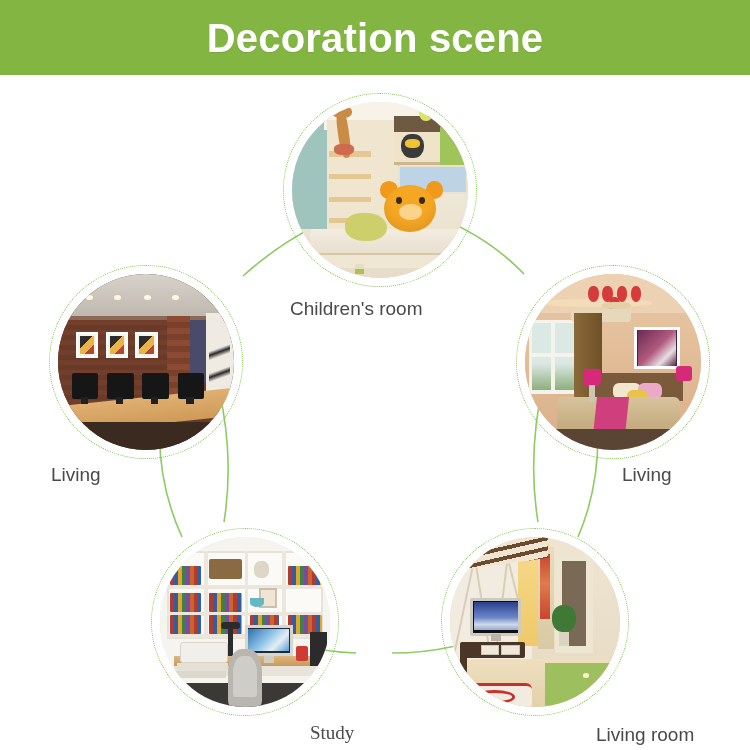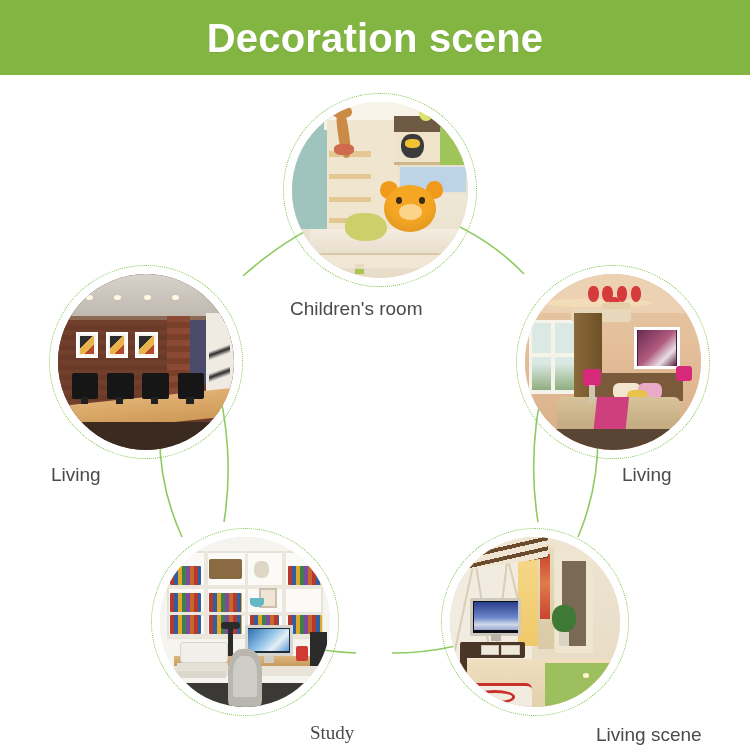--- a/index.html
+++ b/index.html
@@ -326,21 +326,21 @@
           <i class="tvF"></i>
         <i class="console"></i>
           <i class="drw1"></i>
           <i class="drw2"></i>
           <i class="consoleL"></i>
         <i class="rug"></i>
           <i class="rugC"></i>
           <i class="spot"></i>
       </div>
     </div>
-    <div class="label" style="left:155px;top:197px;">Living scene</div>
+    <div class="label" style="left:155px;top:197px;">Living room</div>
   </div>
 
   <div class="node" style="left:151px;top:453px;width:188px;height:188px;font-family:Liberation Serif, serif;">
     <div class="ring" style="width:188px;height:188px;"></div>
     <div class="photo" style="left:9px;top:9px;width:170px;height:170px;">
       <div class="scene std">
         <i class="wall"></i>
           <i class="shelfUnit"></i>
         <i class="hsh h1"></i>
           <i class="hsh h2"></i>

